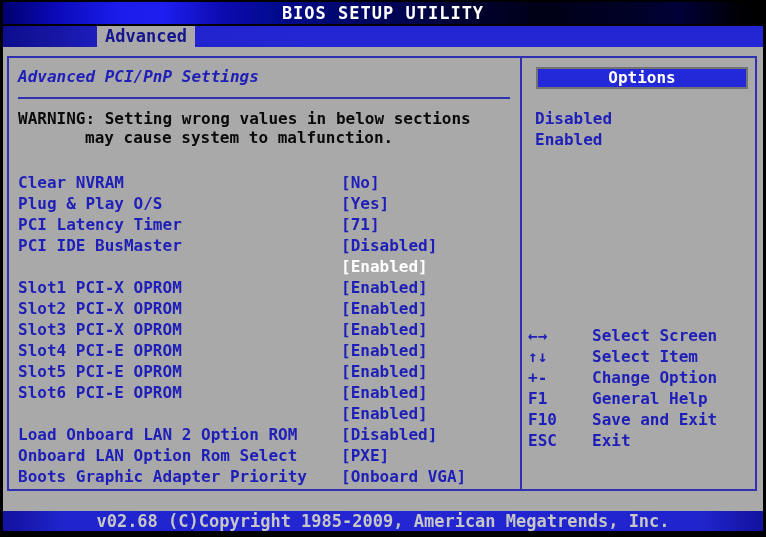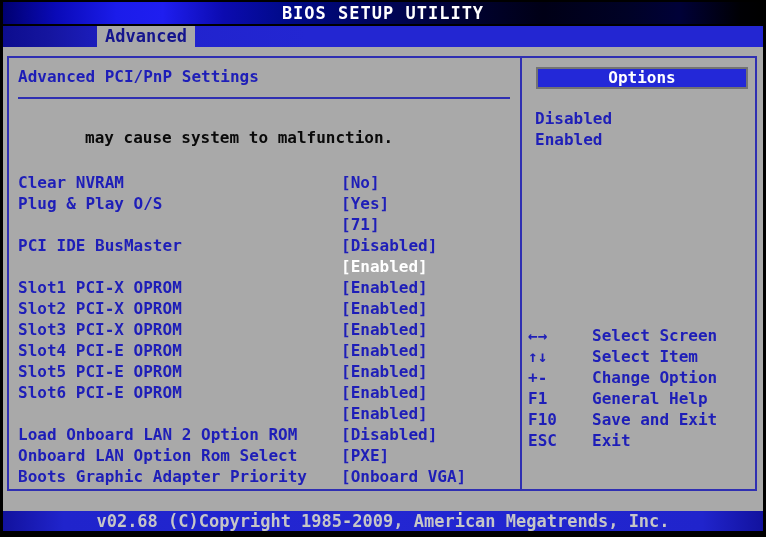--- a/index.html
+++ b/index.html
@@ -26,21 +26,21 @@
     color:#15158e;font-size:17px;line-height:21px;text-align:center;cursor:default;
   }
   
   .main-bg{left:3px;top:47px;width:760px;height:465px;background:#a9a9a9;}
   
   .panel-box{
     left:7px;top:56px;width:750px;height:435px;border:2px solid #2f2fb2;
     box-sizing:border-box;background:#a9a9a9;
   }
   .panel-divider{position:absolute;left:511px;top:0;width:2px;height:431px;background:#2f2fb2;}
-  .blue-text{color:#1e1eb8;font-size:16px;line-height:16px;white-space:pre;}
+  .blue-text{color:#1e1eb8;font-size:16px;line-height:16px;white-space:pre;font-style:italic;}
   .black-text{color:#0a0a0a;font-size:16px;line-height:16px;white-space:pre;}
   .pane-heading{left:9px;top:11px;}
   .heading-sep{left:9px;top:39px;width:492px;height:2px;background:#2f2fb2;}
   .warn1{left:9px;top:53px;}
   .warn2{left:76px;top:72px;}
   .setting-row{position:absolute;left:0;width:509px;height:21px;color:#1e1eb8;font-size:16px;line-height:21px;}
   .setting-row.selected{color:#fff;}
   .s-label{position:absolute;left:9px;white-space:pre;}
   .s-value{position:absolute;left:332px;white-space:pre;}
   
@@ -74,31 +74,33 @@
     <span>BIOS SETUP UTILITY</span>
   </div>
 
   <div class="abs main-bg"></div>
 
   <div class="abs panel-box">
     <div class="panel-divider"></div>
 
     <div class="abs blue-text pane-heading">Advanced PCI/PnP Settings</div>
     <div class="abs heading-sep"></div>
+    <div class="abs black-text warn1">WARNING: Setting wrong values in below sections</div>
     <div class="abs black-text warn2">may cause system to malfunction.</div>
     <div>
         <div class="setting-row" style="top: 114px;">
           <span class="s-label">Clear NVRAM</span>
           <span class="s-value">[No]</span>
         </div>
         <div class="setting-row" style="top: 135px;">
           <span class="s-label">Plug &amp; Play O/S</span>
           <span class="s-value">[Yes]</span>
         </div>
         <div class="setting-row" style="top: 156px;">
+          <span class="s-label">PCI Latency Timer</span>
           <span class="s-value">[71]</span>
         </div>
         <div class="setting-row" style="top: 177px;">
           <span class="s-label">PCI IDE BusMaster</span>
           <span class="s-value">[Disabled]</span>
         </div>
         <div class="setting-row selected" style="top: 198px;">
           <span class="s-value">[Enabled]</span>
         </div>
         <div class="setting-row" style="top: 219px;">

